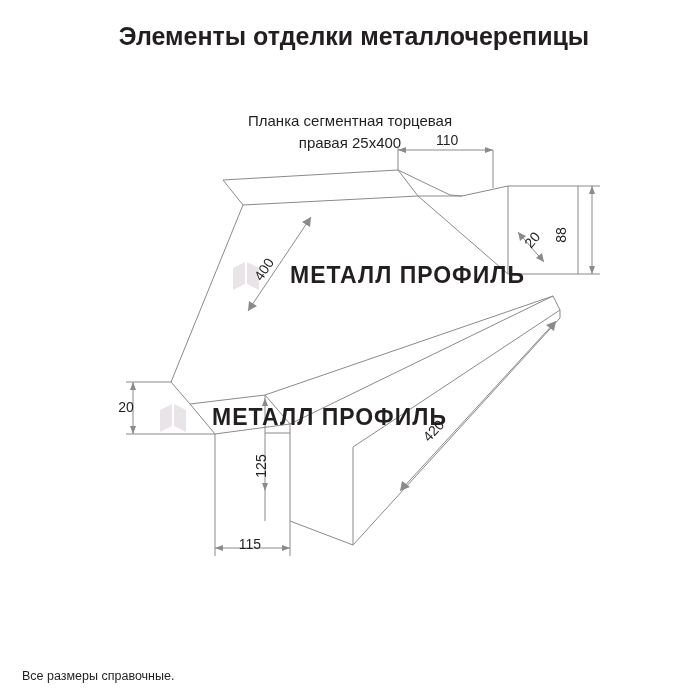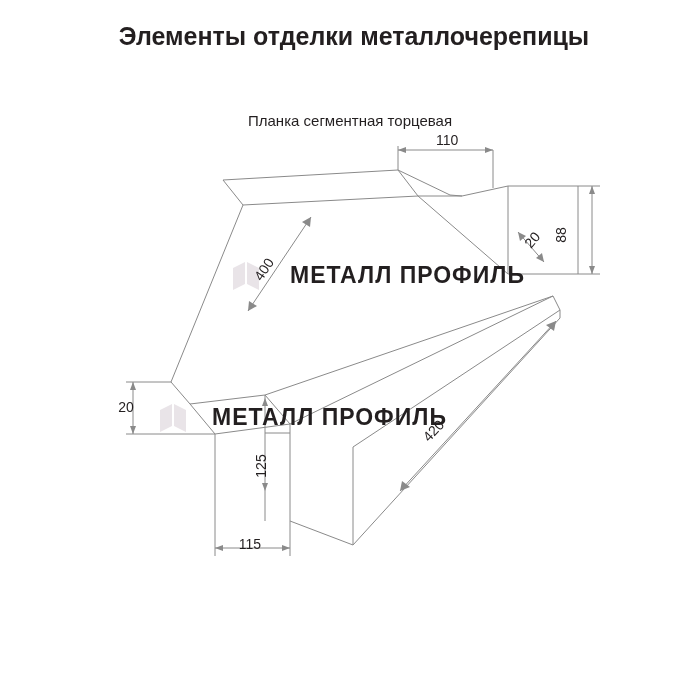--- a/index.html
+++ b/index.html
@@ -72,20 +72,21 @@
 </style>
 </head>
 <body>
 
 <div class="page">
 
   <div class="title">Элементы отделки металлочерепицы</div>
 
   <div class="subtitle">
     <div>Планка сегментная торцевая</div>
+    <div>правая 25х400</div>
   </div>
 
   <svg class="drawing" viewBox="0 0 700 700">
     <g fill="none" stroke="#8a8a8a" stroke-width="1">
 
       <path d="M 223 180 L 398 170 L 418 196 L 243 205 Z"></path>
 
       <path d="M 398 170 L 450 195 L 462 196 L 418 196"></path>
 
       <path d="M 508 186 L 578 186 L 578 274 L 508 274 Z"></path>
@@ -162,15 +163,16 @@
       <text x="536" y="243" font-size="14" transform="rotate(-50 536 243)" text-anchor="middle">20</text>
       <text x="268" y="272" font-size="14" transform="rotate(-56 268 272)" text-anchor="middle">400</text>
       <text x="126" y="412" font-size="14" text-anchor="middle">20</text>
       <text x="266" y="466" font-size="14" transform="rotate(-90 266 466)" text-anchor="middle">125</text>
       <text x="250" y="549" font-size="14" text-anchor="middle">115</text>
       <text x="437" y="434" font-size="14" transform="rotate(-47 437 434)" text-anchor="middle">420</text>
     </g>
   </svg>
 
   <div class="footer">
+    <div>Все размеры справочные.</div>
   </div>
 
 </div>
 
 </body></html>

